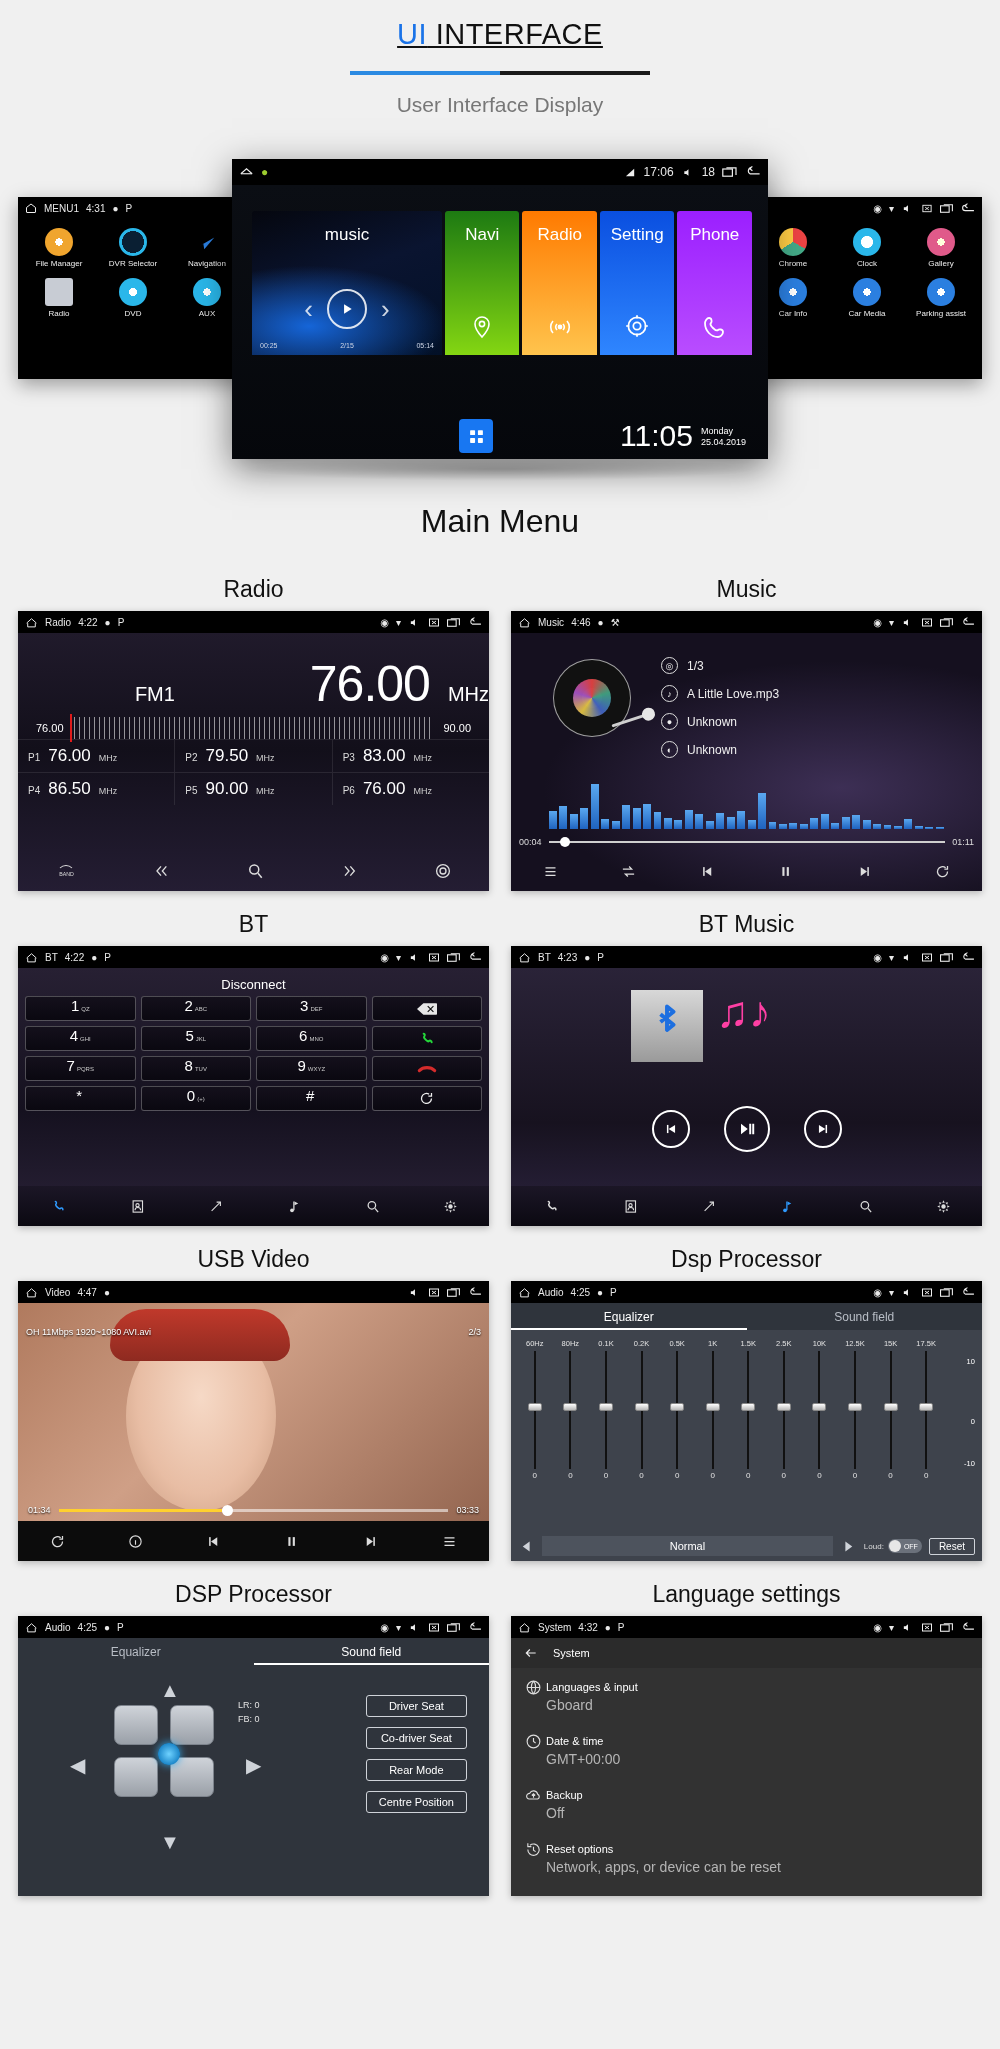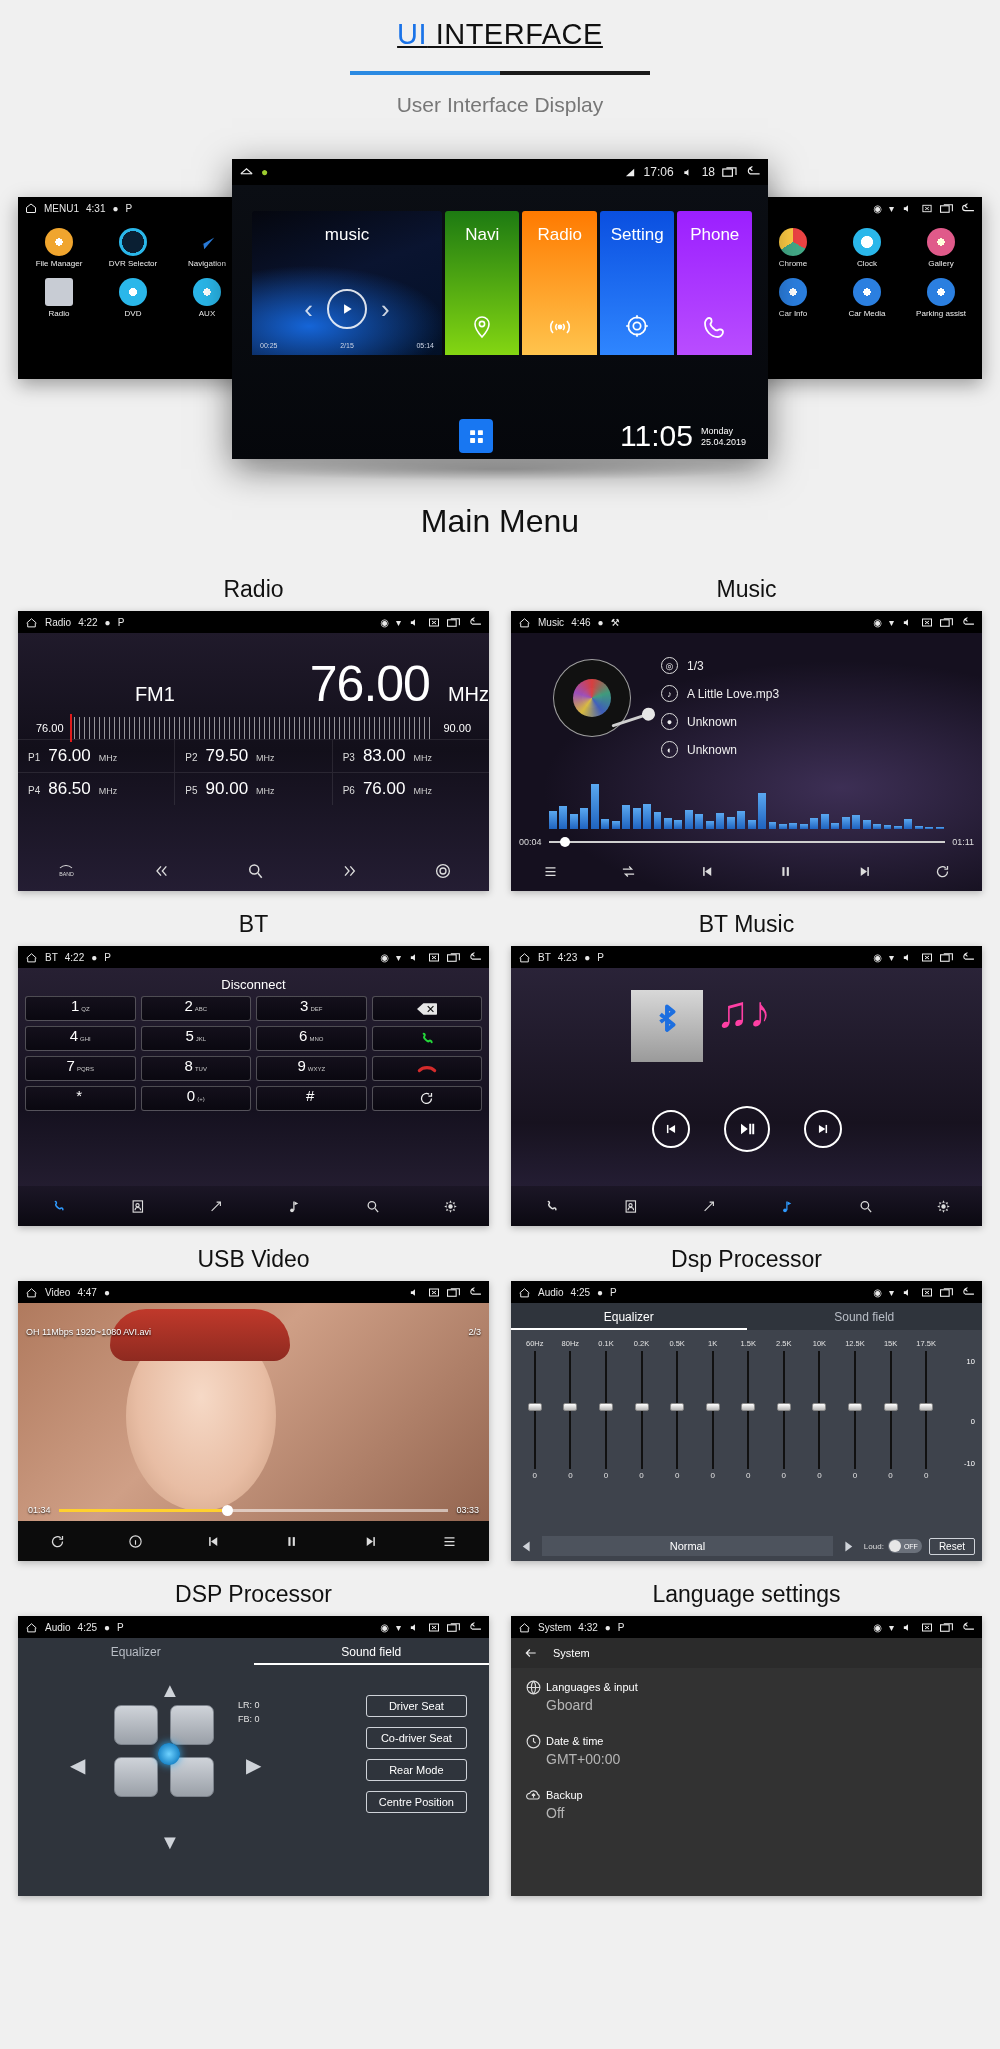--- a/index.html
+++ b/index.html
@@ -1281,17 +1281,25 @@
               </svg></span>
           <span><span class="t">Date &amp; time</span><div class="s">GMT+00:00</div></span>
         </div>
         <div class="ls-item">
           <span class="gi"><svg width="17" height="17" viewBox="0 0 24 24" fill="none" stroke="#ddd" stroke-width="1.6">
                 <path d="M6 17a4 4 0 0 1 .6-8 6 6 0 0 1 11.4 1.4A3.6 3.6 0 0 1 18 17z"></path>
                 <path d="M12 15v-5M9.6 12L12 9.6l2.4 2.4"></path>
               </svg></span>
           <span><span class="t">Backup</span><div class="s">Off</div></span>
         </div>
+        <div class="ls-item">
+          <span class="gi"><svg width="17" height="17" viewBox="0 0 24 24" fill="none" stroke="#ddd" stroke-width="1.6">
+                <path d="M4 12a8 8 0 1 0 3-6"></path>
+                <path d="M4 3v5h5"></path>
+                <path d="M12 8v5l3 2"></path>
+              </svg></span>
+          <span><span class="t">Reset options</span><div class="s">Network, apps, or device can be reset</div></span>
+        </div>
       </div>
     </div>
   </div>
 
 </div>
 
 </body></html>

